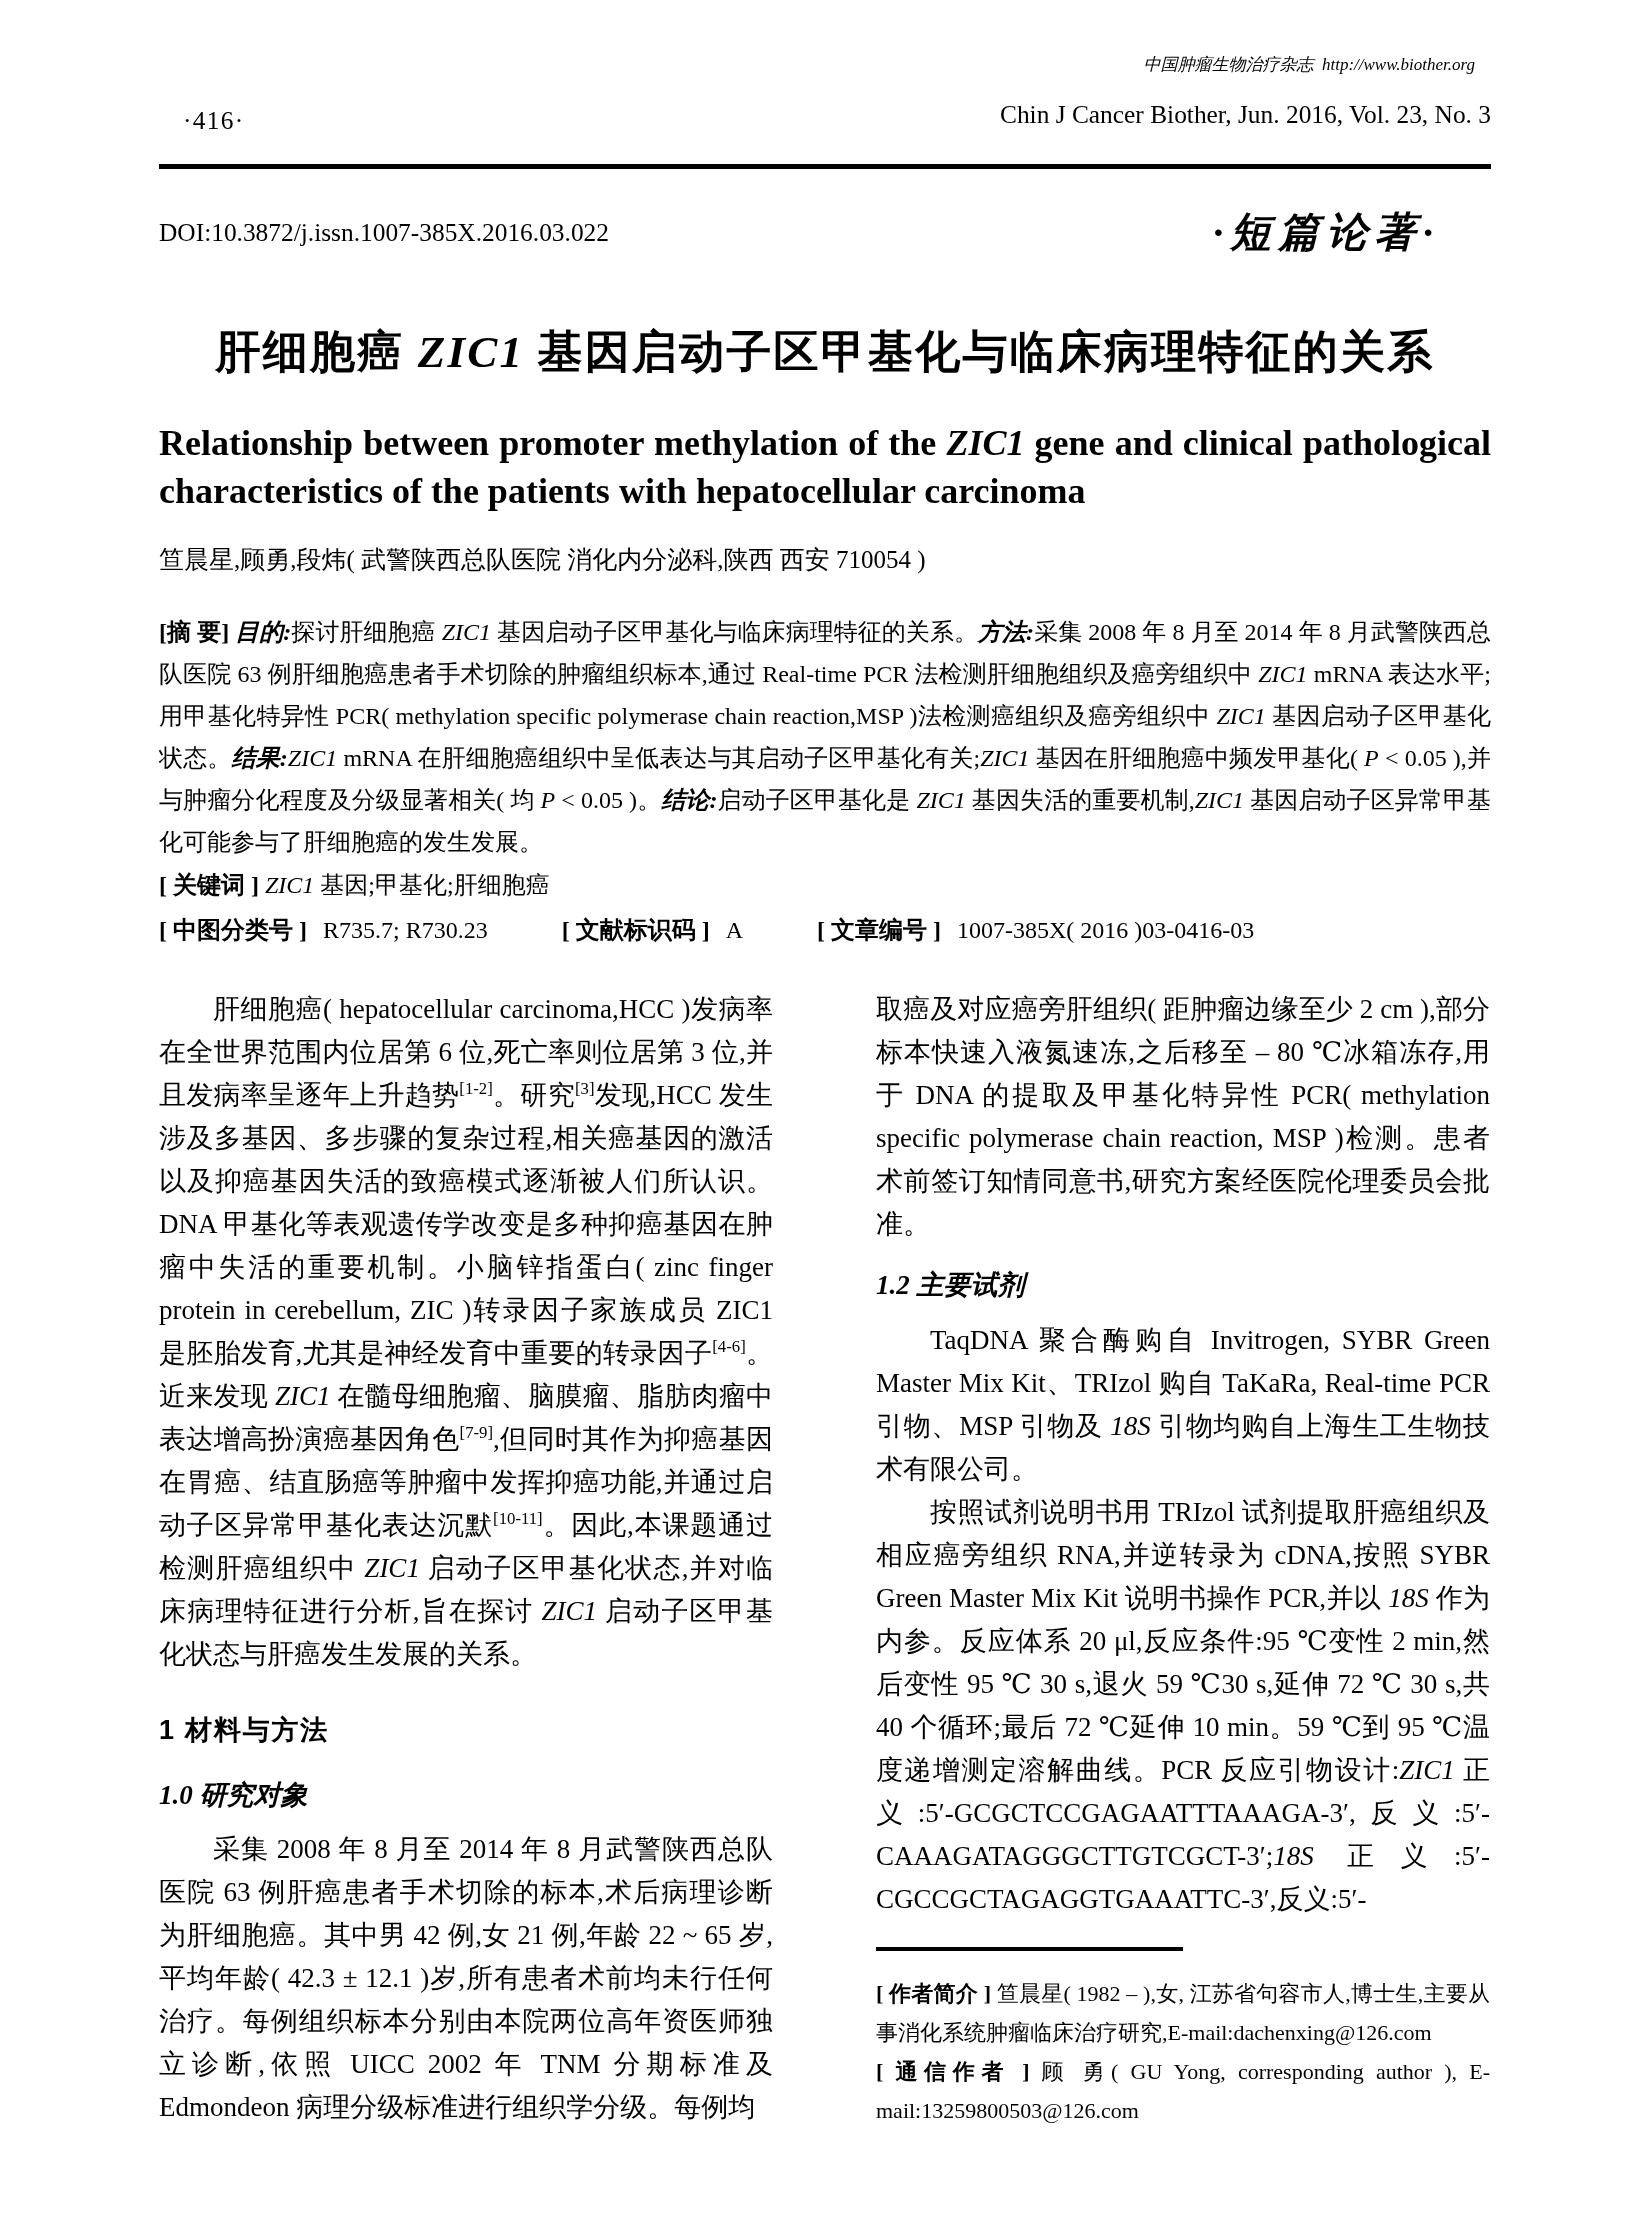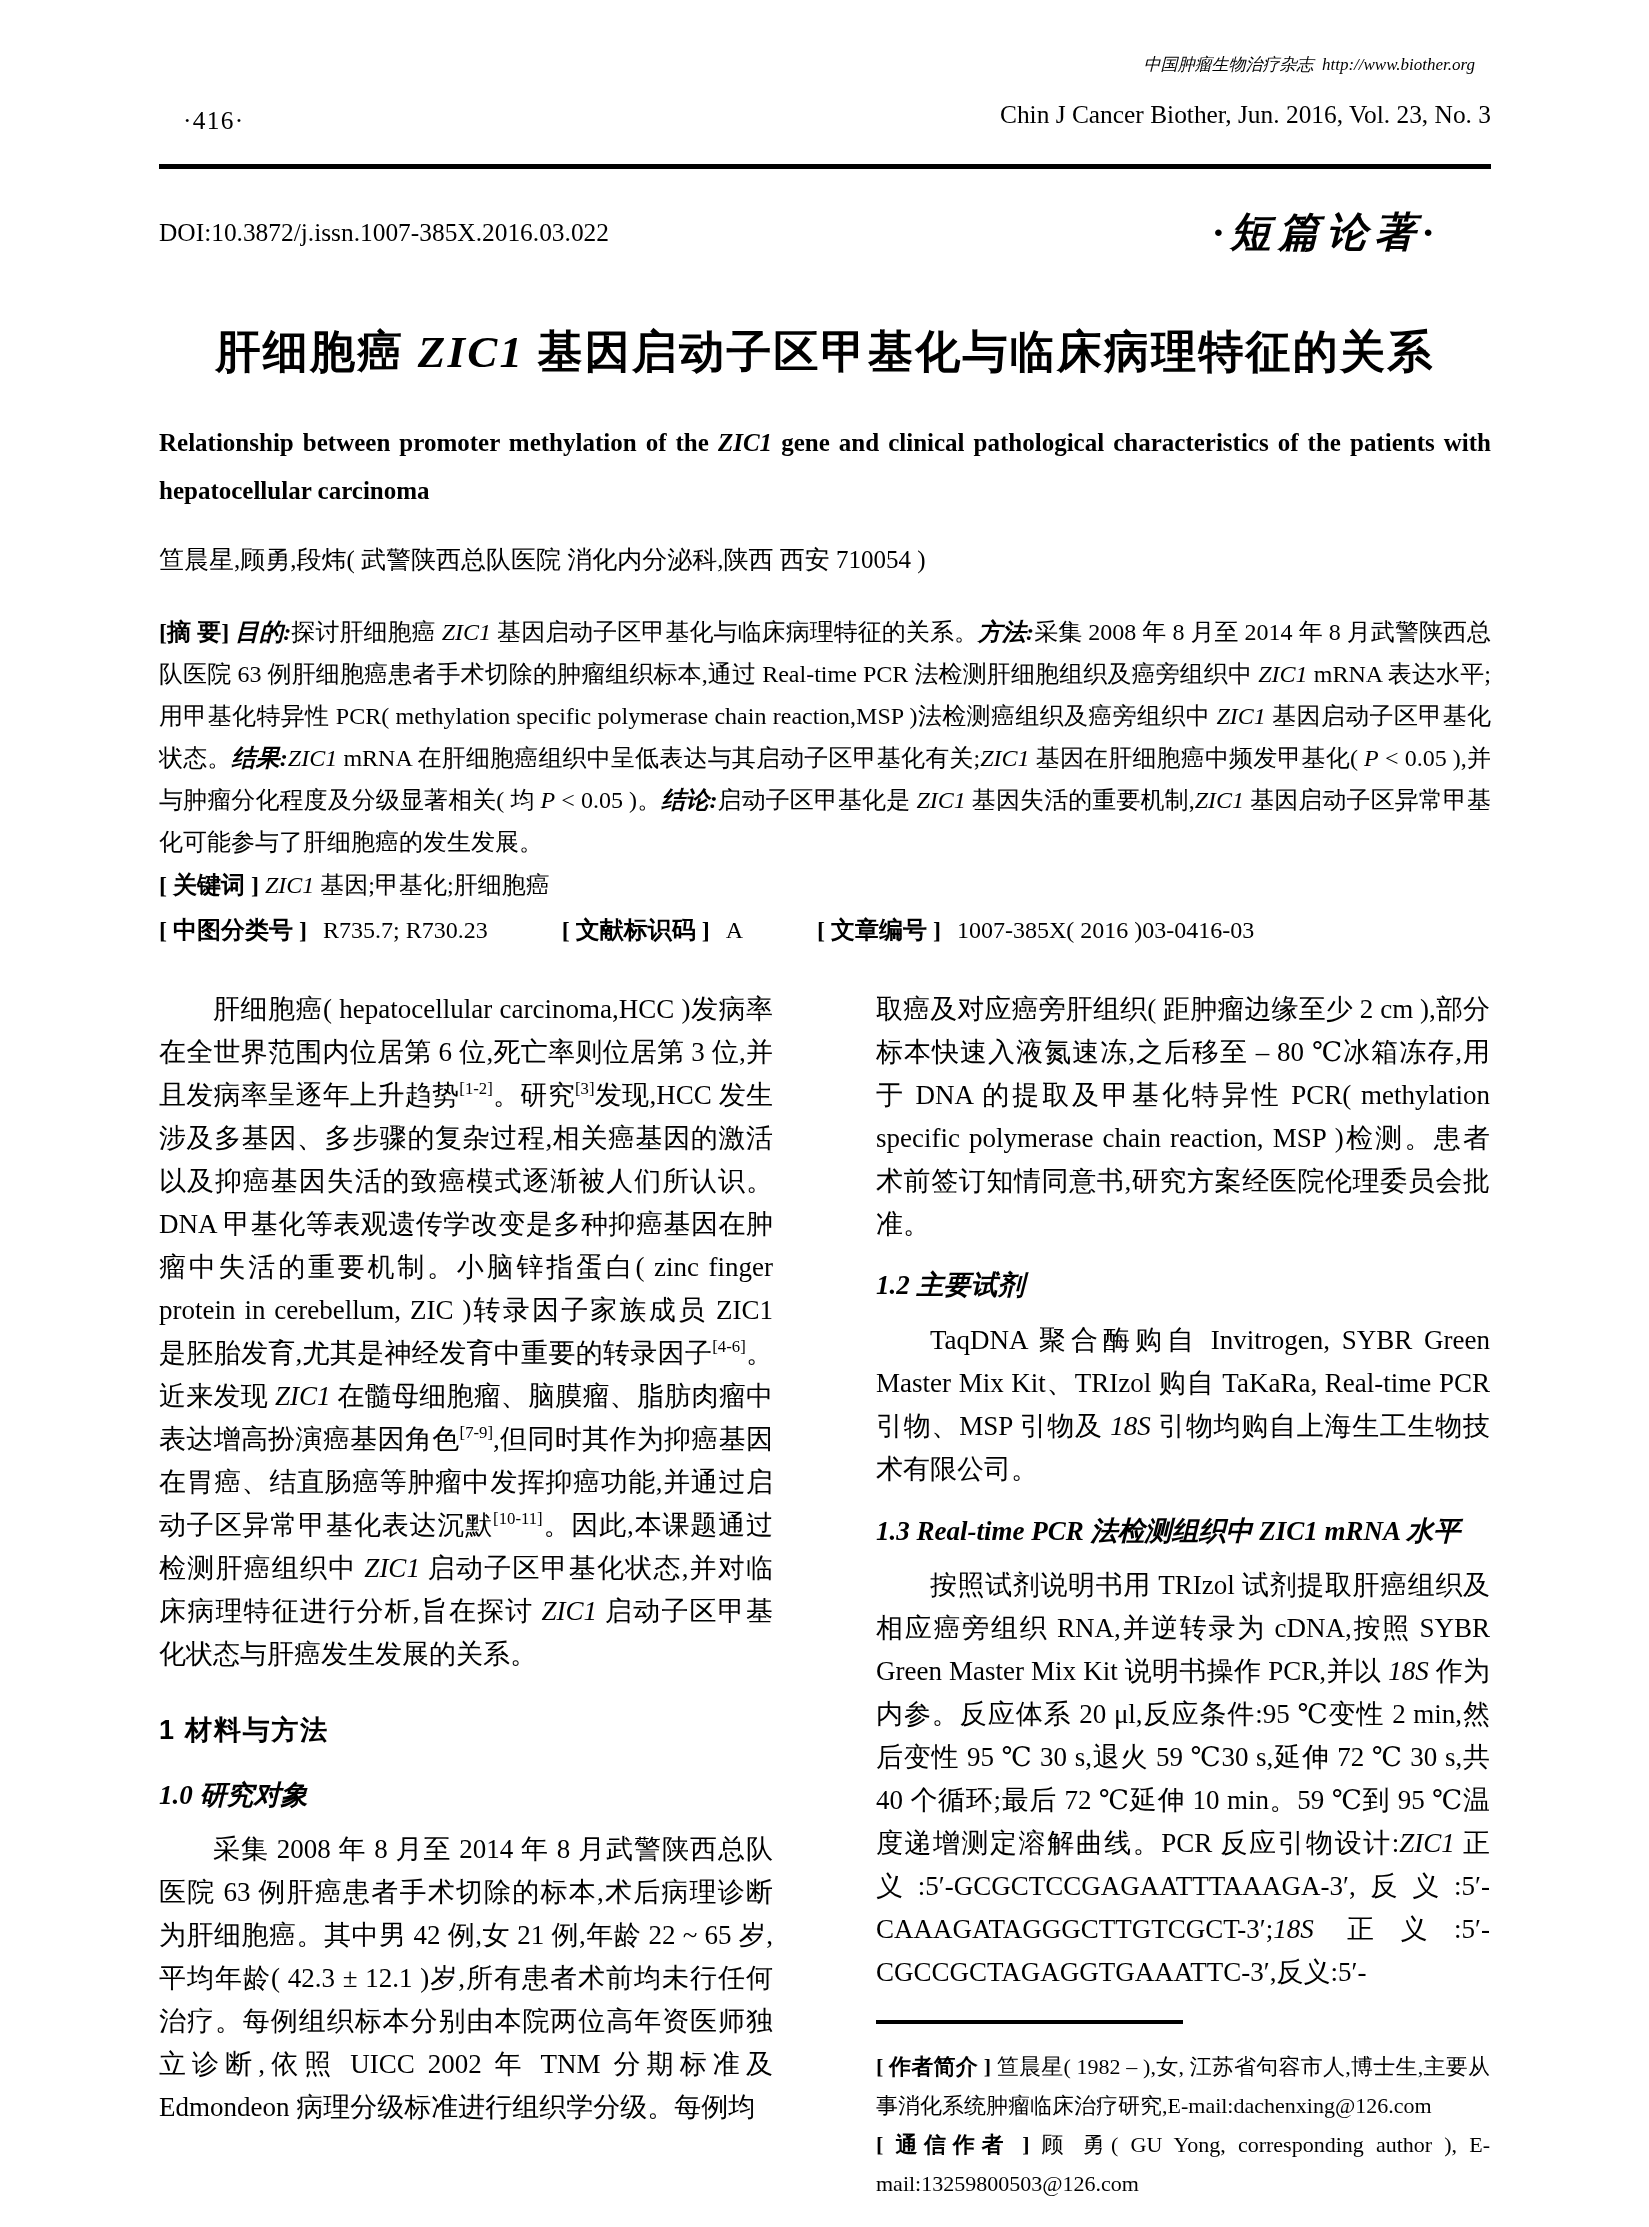--- a/index.html
+++ b/index.html
@@ -19,21 +19,21 @@
   .pagenum { position:absolute; top:53px; left:24px; font-size:25.4px; letter-spacing:1.3px; }
   .rule { height:4.9px; background:#000; margin-top:9.8px; }
   
   .meta-row { position:relative; height:94px; margin-top:36px; }
   .doi { position:absolute; left:0; top:13.4px; font-size:25.4px; font-weight:normal; }
   .atype { position:absolute; right:51px; top:0; font-size:41px; font-weight:bold;
            font-style:italic; letter-spacing:7.1px; }
   
   .title-cn { font-size:45px; font-weight:bold; text-align:center;
               margin:23px 0 15px 0; letter-spacing:2.2px; }
-  .title-en { margin-top:37px; font-size:25px; font-weight:bold;
+  .title-en { margin-top:37px; font-size:36px; font-weight:bold;
               line-height:48px; text-align:justify; }
   .authors  { margin-top:28.5px; font-size:25px; }
   
   .abstract { margin-top:35px; font-size:24px; line-height:42px; text-align:justify; }
   .kw-line  { font-size:24px; line-height:42px; margin-top:0.9px; }
   .cl-line  { font-size:24px; line-height:42px; margin-top:2.7px; display:flex; align-items:baseline; }
   .cl-line .val { margin-left:16px; }
   .cl-line .gap { margin-left:74px; }
   
   .columns { display:flex; margin-top:37px; }
@@ -99,21 +99,20 @@
       <p class="body-p indent"><span>肝细胞癌( hepatocellular carcinoma,HCC )发病率在全世界范围内位居第 6 位,死亡率则位居第 3 位,并且发病率呈逐年上升趋势</span><sup class="ref">[1-2]</sup><span>。研究</span><sup class="ref">[3]</sup><span>发现,HCC 发生涉及多基因、多步骤的复杂过程,相关癌基因的激活以及抑癌基因失活的致癌模式逐渐被人们所认识。DNA 甲基化等表观遗传学改变是多种抑癌基因在肿瘤中失活的重要机制。小脑锌指蛋白( zinc finger protein in cerebellum, ZIC )转录因子家族成员 ZIC1 是胚胎发育,尤其是神经发育中重要的转录因子</span><sup class="ref">[4-6]</sup><span>。近来发现 </span><span class="italic">ZIC1</span><span> 在髓母细胞瘤、脑膜瘤、脂肪肉瘤中表达增高扮演癌基因角色</span><sup class="ref">[7-9]</sup><span>,但同时其作为抑癌基因在胃癌、结直肠癌等肿瘤中发挥抑癌功能,并通过启动子区异常甲基化表达沉默</span><sup class="ref">[10-11]</sup><span>。因此,本课题通过检测肝癌组织中 </span><span class="italic">ZIC1</span><span> 启动子区甲基化状态,并对临床病理特征进行分析,旨在探讨 </span><span class="italic">ZIC1</span><span> 启动子区甲基化状态与肝癌发生发展的关系。</span></p>
       <h2 class="sec-h">1  材料与方法</h2>
       <h3 class="sub-h">1.0  研究对象</h3>
       <p class="body-p indent"><span>采集 2008 年 8 月至 2014 年 8 月武警陕西总队医院 63 例肝癌患者手术切除的标本,术后病理诊断为肝细胞癌。其中男 42 例,女 21 例,年龄 22 ~ 65 岁,平均年龄( 42.3 ± 12.1 )岁,所有患者术前均未行任何治疗。每例组织标本分别由本院两位高年资医师独立诊断,依照 UICC 2002 年 TNM 分期标准及 Edmondeon 病理分级标准进行组织学分级。每例均</span></p>
     </div>
 
     <div class="col">
       <p class="body-p"><span>取癌及对应癌旁肝组织( 距肿瘤边缘至少 2 cm ),部分标本快速入液氮速冻,之后移至 – 80 ℃冰箱冻存,用于 DNA 的提取及甲基化特异性 PCR( methylation specific polymerase chain reaction, MSP )检测。患者术前签订知情同意书,研究方案经医院伦理委员会批准。</span></p>
       <h3 class="sub-h">1.2  主要试剂</h3>
       <p class="body-p indent"><span>TaqDNA 聚合酶购自 Invitrogen, SYBR Green Master Mix Kit、TRIzol 购自 TaKaRa, Real-time PCR 引物、MSP 引物及 </span><span class="italic">18S</span><span> 引物均购自上海生工生物技术有限公司。</span></p>
-      <h3 class="sub-h"><span>1.3  Real-time PCR 法检测组织中 </span><span class="italic">ZIC1</span><span> mRNA 水平</span></h3>
       <p class="body-p indent"><span>按照试剂说明书用 TRIzol 试剂提取肝癌组织及相应癌旁组织 RNA,并逆转录为 cDNA,按照 SYBR Green Master Mix Kit 说明书操作 PCR,并以 </span><span class="italic">18S</span><span> 作为内参。反应体系 20 μl,反应条件:95 ℃变性 2 min,然后变性 95 ℃ 30 s,退火 59 ℃30 s,延伸 72 ℃ 30 s,共40 个循环;最后 72 ℃延伸 10 min。59 ℃到 95 ℃温度递增测定溶解曲线。PCR 反应引物设计:</span><span class="italic">ZIC1</span><span> 正义:5′-GCGCTCCGAGAATTTAAAGA-3′,反义:5′-CAAAGATAGGGCTTGTCGCT-3′;</span><span class="italic">18S</span><span> 正义:5′-CGCCGCTAGAGGTGAAATTC-3′,反义:5′-</span></p>
       <div class="fn-rule"></div>
       <p class="fn"><span class="bold">[ 作者简介 ]</span><span>  笪晨星( 1982 – ),女, 江苏省句容市人,博士生,主要从事消化系统肿瘤临床治疗研究,E-mail:dachenxing@126.com</span></p>
       <p class="fn"><span class="bold">[ 通信作者 ]</span><span>  顾 勇( GU Yong, corresponding author ), E-mail:13259800503@126.com</span></p>
     </div>
 
   </div>
 </div>
 
 

